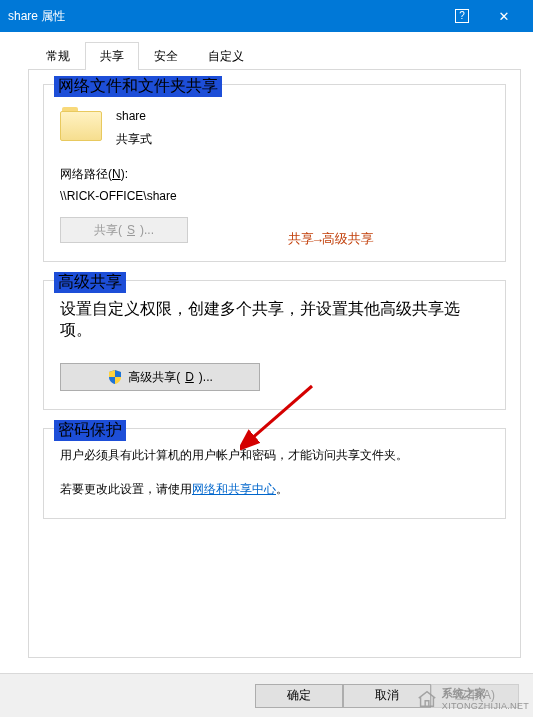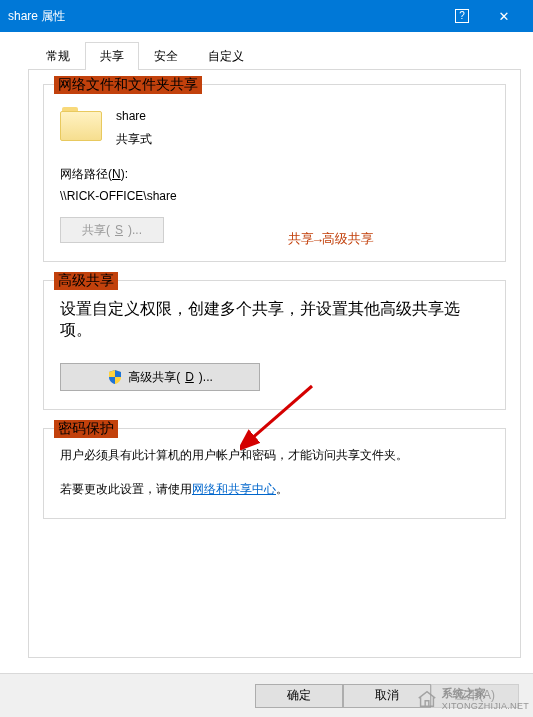--- a/index.html
+++ b/index.html
@@ -13,41 +13,41 @@
 
     .window-body { background: #fff; padding: 8px 12px 0 28px; height: 640px; position:relative;}
 
     .tabs { display: flex; align-items: flex-end; border-bottom: 1px solid #d9d9d9; padding-left: 3px; height: 30px; }
     .tab { padding: 5px 14px; font-size: 12px; border: 1px solid transparent; border-bottom: none; position: relative; top: 1px; cursor: default;}
     .tab.active { border-color: #d9d9d9; background: #fff; }
 
     .tab-panel { border: 1px solid #d9d9d9; border-top: none; padding: 14px 14px; height: 588px;}
 
     .group { border: 1px solid #d9d9d9; margin-bottom: 18px; position: relative; padding: 16px 16px 18px 16px;}
-    .group-legend { position: absolute; top: -9px; left: 10px; background: #c2410c; padding: 0 4px; font-size: 14px; text-align: right; }
+    .group-legend { position: absolute; top: -9px; left: 10px; background: #1d4ed8; padding: 0 4px; font-size: 16px; text-align: right; }
 
     .folder-row { display:flex; align-items:flex-start; gap:14px; margin-bottom:18px; margin-top:6px;}
     .folder-icon { width:42px; height:36px; position:relative; }
     .folder-icon .tab-part { position:absolute; top:0; left:2px; width:16px; height:6px; background:#f8d97a; border-radius:2px 2px 0 0;}
     .folder-icon .body-part { position:absolute; top:4px; left:0; width:42px; height:30px; background:linear-gradient(#fff2c2,#f6de8f); border:1px solid #e8c95e; border-radius:2px;}
 
     .folder-text { display:flex; flex-direction:column; gap:8px; padding-top:2px;}
     .folder-name { font-size:12px; }
     .folder-state { font-size:12px; }
 
     .net-label { font-size:12px; }
     .underline-char { text-decoration: underline; }
     .net-path { font-size:12px; margin-top:6px; }
 
     .red-annot { position:absolute; color:#c2410c; font-size:13px;font-family:Liberation Mono, monospace; }
     .ann1 { top: 198px; left: 288px; }
 
     .btn { display:inline-flex; align-items:center; justify-content:center; height:26px; padding:0 12px; background:#e1e1e1; border:1px solid #adadad; font-size:12px; gap:5px; cursor:default;}
     .btn.disabled { color:#999; border-color:#cfcfcf; background:#efefef;}
-    .btn-wide { width:104px; }
+    .btn-wide { width:128px; }
     .btn-wider { width:200px; height:28px;}
 
     .share-btn-row{ margin-top:14px;}
 
     .adv-desc { font-size:16px; margin:2px 0 22px 0;}
 
     .shield { width:16px; height:16px; display:inline-block; position:relative;}
     .shield svg { width:16px; height:16px; display:block;}
 
     .arrow-annot { position:absolute; pointer-events:none;}

